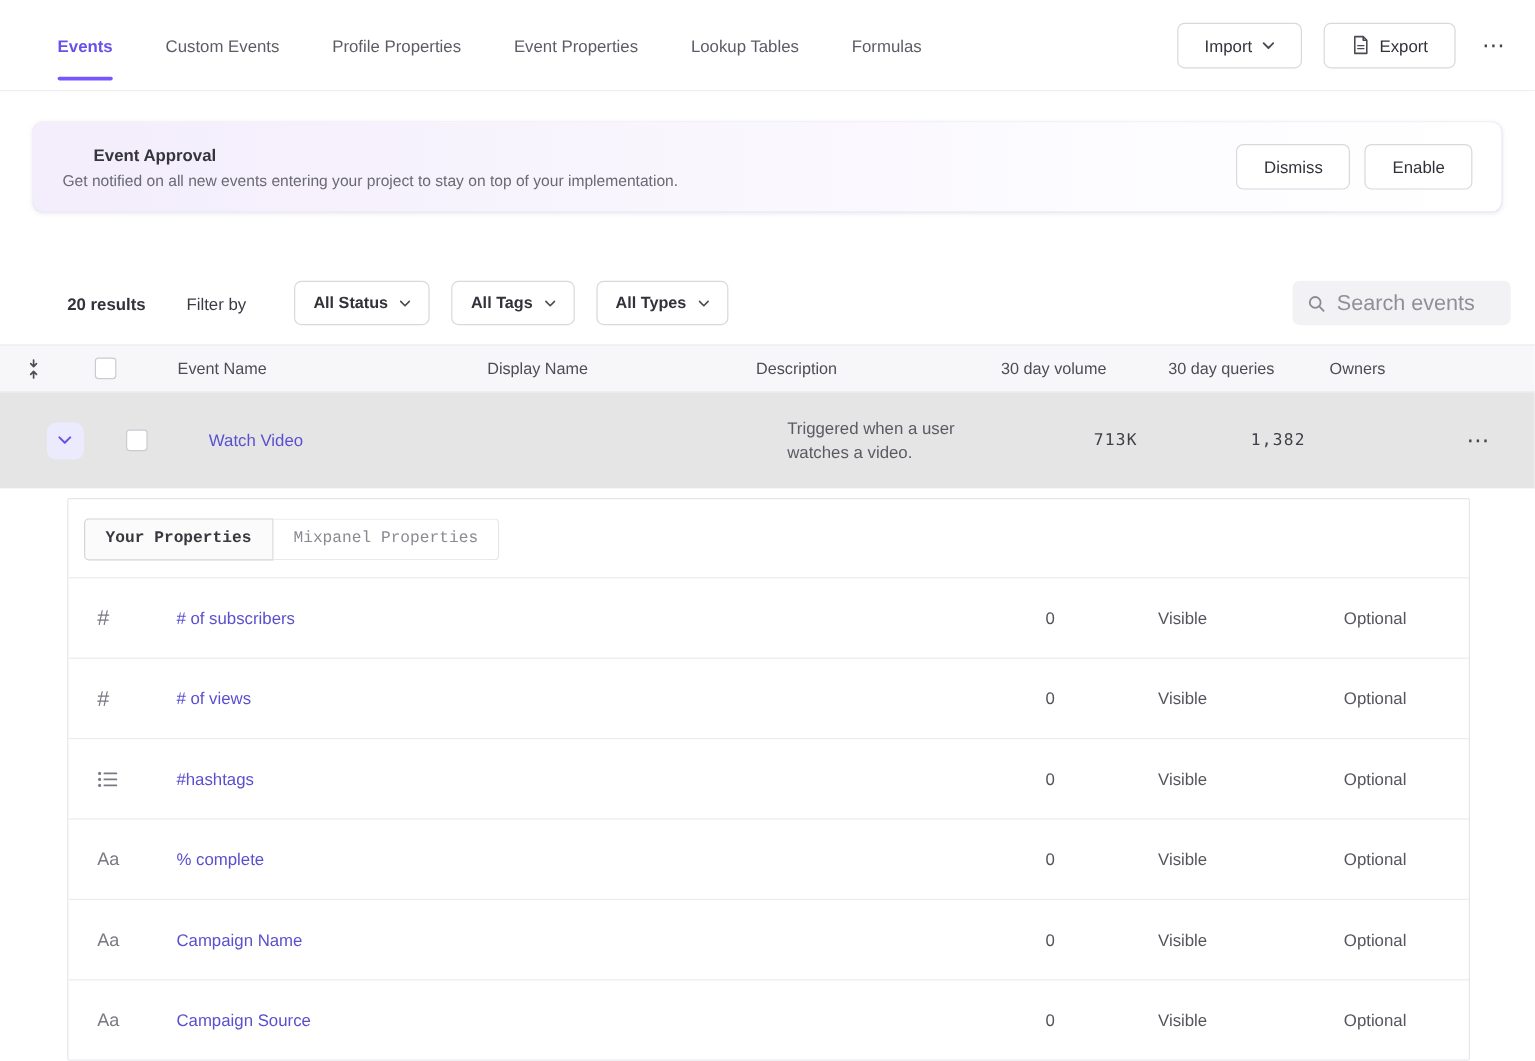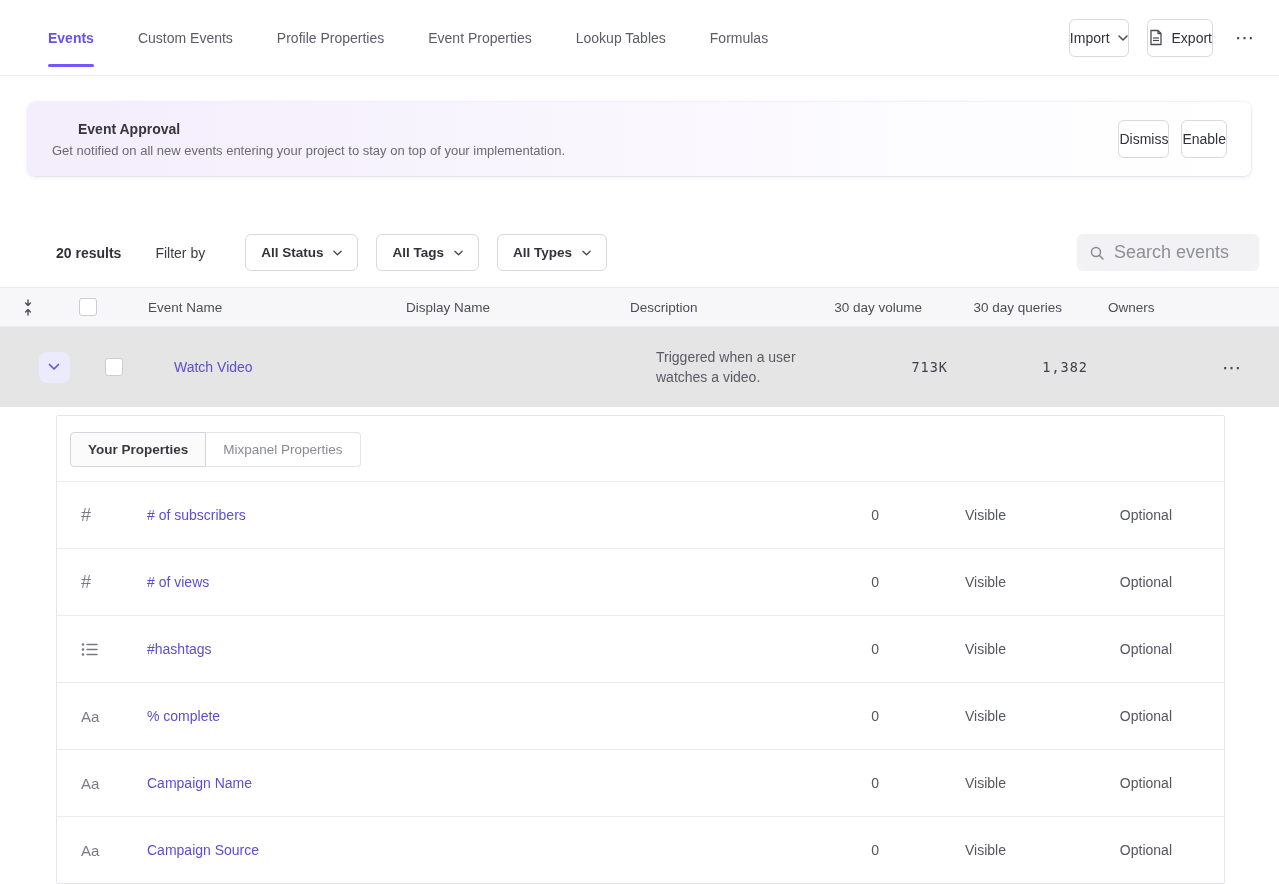--- a/index.html
+++ b/index.html
@@ -6,21 +6,21 @@
   html, body { width: 1279px; height: 884px; overflow: hidden; background: #fff; }
   body { font-family: "Liberation Sans", sans-serif; color: #3b3b44; font-size: 14px; }
 
   
   .topnav { height: 76px; display: flex; align-items: stretch; padding: 0 20px 0 48px; border-bottom: 1px solid #efeff3; background: #fff; }
   .tabs { display: flex; gap: 44px; }
   .tab { display: flex; align-items: center; position: relative; font-size: 14px; color: #5c5c66; cursor: pointer; white-space: nowrap; }
   .tab.active { color: #6a50e8; font-weight: 700; }
   .tab.active::after { content: ""; position: absolute; left: 0; right: 0; bottom: 8px; height: 3px; border-radius: 2px; background: #7856ff; }
   .nav-actions { margin-left: auto; display: flex; align-items: center; gap: 18px; }
-  .btn { display: inline-flex; align-items: center; gap: 8px; height: 38px; padding: 0 0; border: 1px solid #d8d8de; border-radius: 6px; background: #fff; font-size: 14px; font-weight: 500; color: #32323a; cursor: pointer; font-family: inherit; }
+  .btn { display: inline-flex; align-items: center; gap: 8px; height: 38px; padding: 0 22px; border: 1px solid #d8d8de; border-radius: 6px; background: #fff; font-size: 14px; font-weight: 500; color: #32323a; cursor: pointer; font-family: inherit; }
   .more-btn { border: none; background: none; font-size: 19px; color: #44444c; cursor: pointer; letter-spacing: 1px; padding: 4px; }
 
   
   .banner { margin: 26px 28px 0; border-radius: 8px; padding: 18px 24px; display: flex; align-items: center;
     background: linear-gradient(90deg, #f3edfc 0%, #f7f3fd 30%, #fcfbff 70%, #ffffff 100%);
     box-shadow: 0 1px 4px rgba(70,60,110,.14), 0 0 0 1px rgba(120,86,255,.05); }
   .banner-text { display: flex; flex-direction: column; gap: 6px; }
   .banner-title { font-size: 14px; font-weight: 700; color: #35353d; padding-left: 26px; }
   .banner-sub { font-size: 13px; color: #6a6a73; }
   .banner-actions { margin-left: auto; display: flex; gap: 12px; }
@@ -48,21 +48,21 @@
   .event-row { min-height: 80px; background: #e5e5e5; padding-left: 26px; }
   .expander { width: 31px; height: 31px; border: none; border-radius: 8px; background: #ecebfd; display: flex; align-items: center; justify-content: center; cursor: pointer; }
   a.plink { color: #5a4fcf; text-decoration: none; font-size: 14px; cursor: pointer; }
   .desc { font-size: 14px; color: #5a5a63; line-height: 1.45; padding-right: 20px; }
   .num { font-family: "DejaVu Sans Mono", monospace; font-size: 13.5px; color: #3f3f48; letter-spacing: 1px; }
 
   
   .panel { margin: 8px 54px 0 56px; border: 1px solid #e6e6ea; border-radius: 2px; background: #fff; }
   .panel-tabs { padding: 16px 13px 14px 13px; }
   .seg { display: inline-flex; border-radius: 4px; }
-  .seg-btn { padding: 9px 17px; font-size: 13.5px; background: #fff; border: 1px solid #e3e3e8; cursor: pointer; color: #8a8a93; font-family: Liberation Sans, sans-serif; }
+  .seg-btn { padding: 9px 17px; font-size: 13.5px; background: #fff; border: 1px solid #e3e3e8; cursor: pointer; color: #8a8a93; font-family: Liberation Mono, monospace; }
   .seg-btn.active { color: #38383f; font-weight: 700; border-color: #d4d4da; background: #fbfbfc; }
   .seg-btn:first-child { border-radius: 4px 0 0 4px; }
   .seg-btn:last-child { border-radius: 0 4px 4px 0; border-left: none; }
   .prow { display: grid; grid-template-columns: 90px 1fr 150px 130px 125px 50px; align-items: center; height: 67px; border-top: 1px solid #ececf0; }
   .p-icon { padding-left: 24px; color: #7a7a85; display: flex; align-items: center; }
   .glyph-hash { font-size: 18px; font-weight: 400; }
   .glyph-text { font-size: 15px; }
   .p-count { text-align: right; padding-right: 40px; font-size: 14px; color: #55555e; }
   .p-vis { text-align: right; padding-right: 43px; font-size: 14px; color: #55555e; }
   .p-req { text-align: right; padding-right: 2px; font-size: 14px; color: #55555e; }

